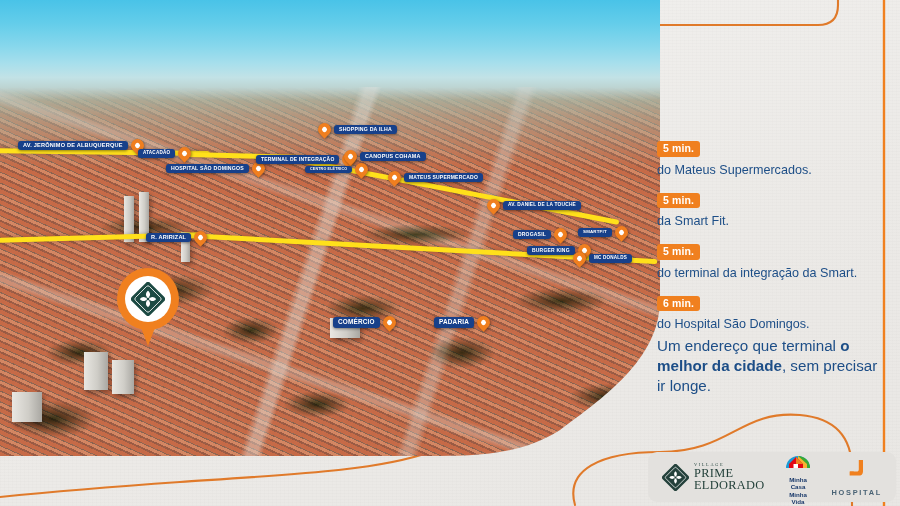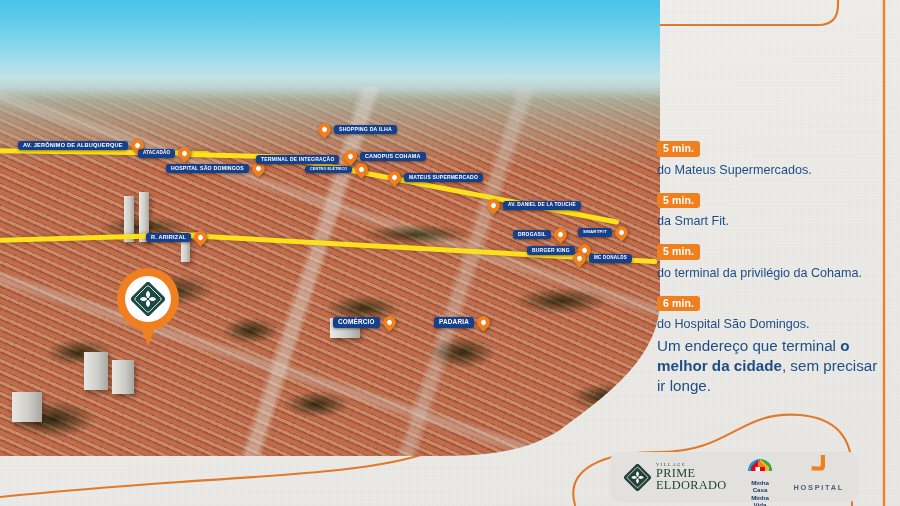--- a/index.html
+++ b/index.html
@@ -261,25 +261,26 @@
     font-size: 15.2px;
     line-height: 1.3;
     color: #1d4e87;
     font-weight: 400;
   }
   .closing b { font-weight: 700; }
 
   
   .logobar {
     position: absolute;
-    left: 610px; top: 452px;
+    left: 648px; top: 452px;
     width: 248px; height: 50px;
     background: #e3e1de;
     border-radius: 9px;
     display: flex;
+    align-items: center;
     gap: 18px;
     padding: 0 14px;
   }
   .logo-group { display: flex; align-items: center; gap: 5px; }
   .pe-text { line-height: 1; }
   .pe-village {
     display: block;
     font-family: "Liberation Serif", serif;
     font-size: 4.4px;
     letter-spacing: 1.6px;
@@ -436,21 +437,21 @@
         <div class="pin" style="position: static; flex: 0 0 auto;"></div>
       </div>
     </div>
 
   <div class="panel">
 
 
     <div class="benefits" id="benefits">
         <div class="benefit"><span class="badge">5 min.</span><span class="benefit-text">do Mateus Supermercados.</span></div>
         <div class="benefit"><span class="badge">5 min.</span><span class="benefit-text">da Smart Fit.</span></div>
-        <div class="benefit"><span class="badge">5 min.</span><span class="benefit-text">do terminal da privilégio da Cohama.</span></div>
+        <div class="benefit"><span class="badge">5 min.</span><span class="benefit-text">do terminal da integração da Smart.</span></div>
         <div class="benefit"><span class="badge">6 min.</span><span class="benefit-text">do Hospital São Domingos.</span></div>
       </div>
 
     <div class="closing">
       <span>Um endereço que terminal </span><b>o melhor da cidade</b><span>, sem precisar ir longe.</span>
     </div>
   </div>
 
   <div class="logobar">
 

